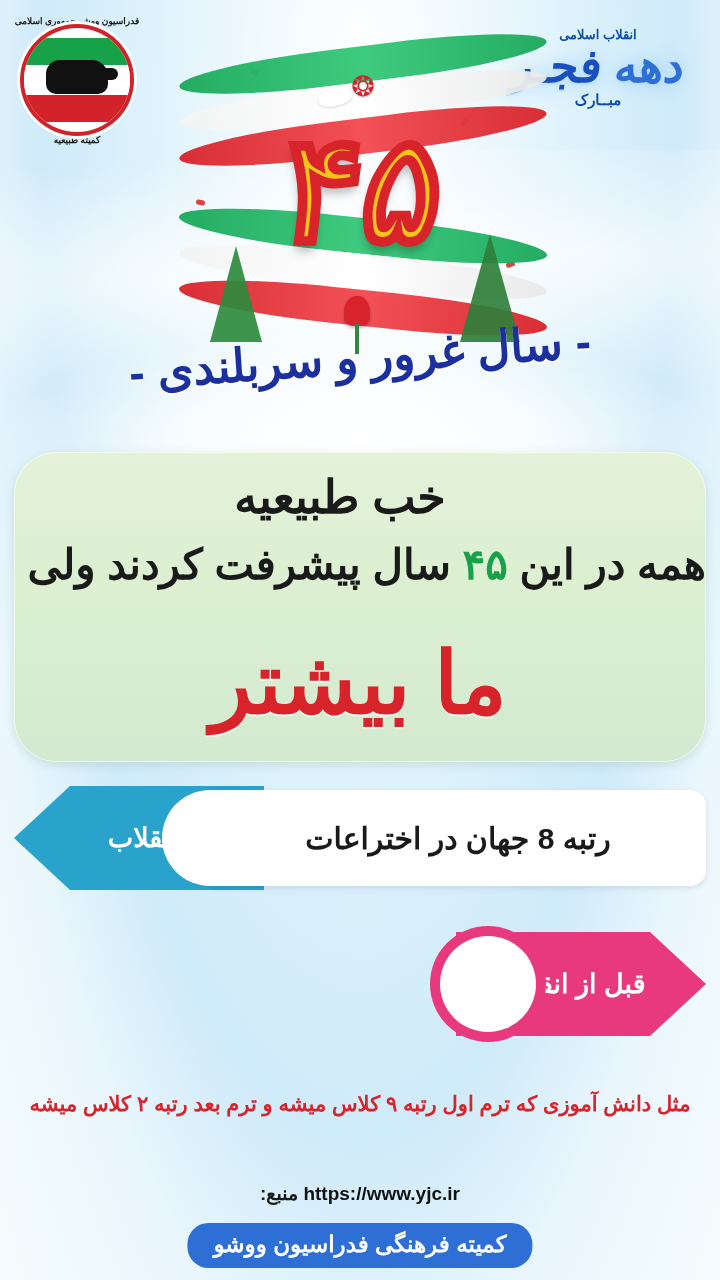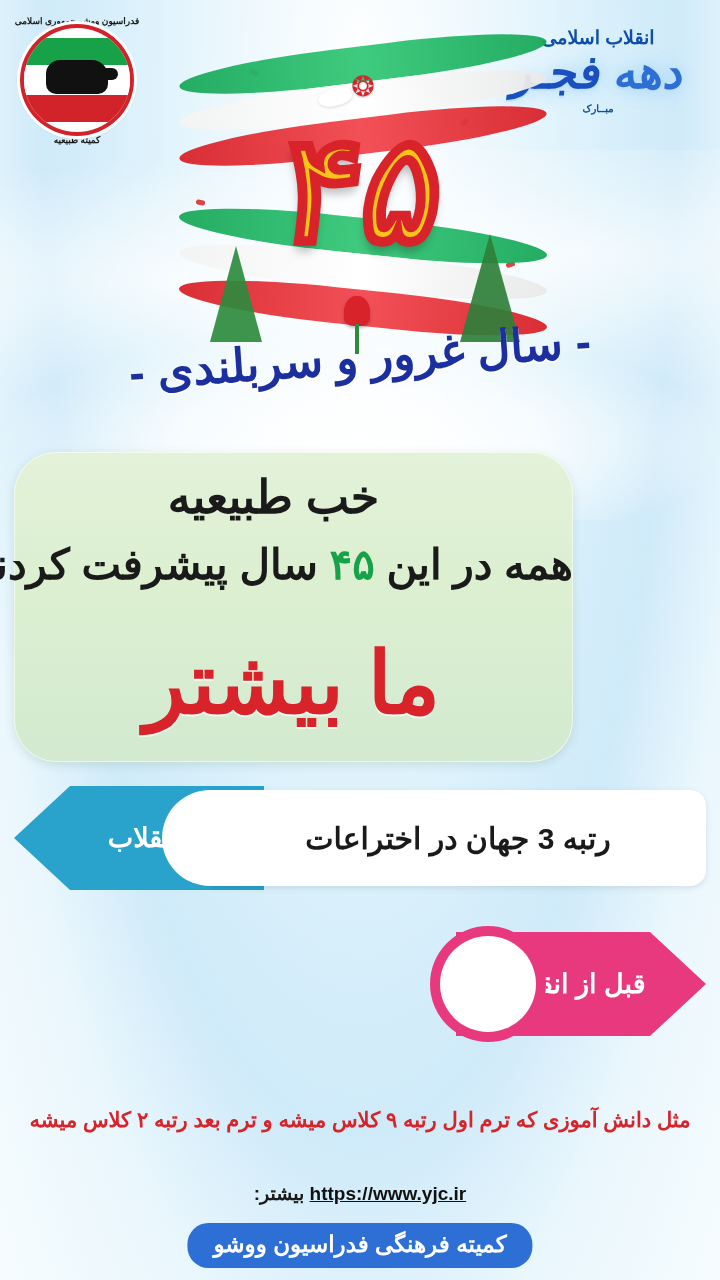--- a/index.html
+++ b/index.html
@@ -45,39 +45,39 @@
   .fajr-mark {
     position: absolute;
     top: 28px;
     left: 486px;
     width: 224px;
     height: 108px;
     text-align: center;
     line-height: 1;
   }
   .fajr-mark .sub-top {
-    font-size: 19px;
+    font-size: 13px;
     font-weight: bold;
     color: #0f4fa8;
     letter-spacing: .5px;
   }
   .fajr-mark .big {
     display: block;
     margin-top: 2px;
     font-size: 46px;
     font-weight: bold;
     color: #2e6fd6;
     text-shadow: 0 2px 0 #bfe0ff, 0 0 18px rgba(120,190,255,.6);
     transform: skewX(-6deg);
   }
   .fajr-mark .big .accent { color: #1a4fbf; }
   .fajr-mark .sub-bot {
     display: block;
-    margin-top: 9px;
-    font-size: 10px;
+    margin-top: 3px;
+    font-size: 15px;
     font-weight: bold;
     color: #0f4fa8;
   }
 
   
   .fed-logo {
     position: absolute;
     top: 14px;
     right: 10px;
     width: 134px;
@@ -222,21 +222,21 @@
     transform: rotate(-4deg);
     white-space: nowrap;
   }
   .calligraphy .dash { color:#1c2f9e; font-weight: bold; }
 
   
   .panel {
     position: absolute;
     top: 452px;
     left: 14px;
-    width: 559px;
+    width: 692px;
     height: 310px;
     border-radius: 42px;
     background: linear-gradient(180deg,#e3f2d9 0%, #dcefd0 45%, #d3ead0 100%);
     box-shadow: inset 0 0 0 1px rgba(255,255,255,.6), 0 3px 10px rgba(90,130,90,.18);
   }
   .panel .l1 {
     position: absolute;
     top: 18px; left: 0; right: 40px;
     text-align: center;
     font-size: 46px;
@@ -373,37 +373,35 @@
   
   .note {
     position: absolute;
     top: 1086px;
     left: 14px; right: 14px;
     text-align: center;
     font-size: 21px;
     font-weight: bold;
     color: #d8232a;
     line-height: 1.75;
-    margin-top: 16px;
   }
   .source {
     position: absolute;
     top: 1182px;
     left: 0; right: 0;
     text-align: center;
     font-size: 19px;
     font-weight: bold;
     color: #1a1a1a;
     direction: rtl;
   }
   .source .url {
     direction: ltr;
     display: inline-block;
     color: #111111;
-    text-decoration: underline;
   }
   .footer-pill {
     position: absolute;
     bottom: 12px;
     left: 50%;
     transform: translateX(-50%);
     background: #2e6fd6;
     color: #ffffff;
     font-size: 23px;
     font-weight: bold;
@@ -482,35 +480,35 @@
       <span>سال پیشرفت کردند ولی</span>
     </div>
     <div class="l3">ما بیشتر</div>
   </div>
 
   <div class="row after">
     <div class="tag blue">
       <span class="tag-label">بعد از انقلاب</span>
     </div>
     <div class="bar">
-      <span class="bar-text">رتبه 3 جهان در اختراعات</span>
+      <span class="bar-text">رتبه 8 جهان در اختراعات</span>
     </div>
   </div>
 
   <div class="row before">
     <div class="tag pink">
       <span class="tag-label">قبل از انقلاب</span>
     </div>
     <div class="knob pink"></div>
   </div>
 
   <div class="note">
     <div>مثل دانش آموزی که ترم اول رتبه ۹ کلاس میشه و ترم بعد رتبه ۲ کلاس میشه</div>
   </div>
 
   <div class="source">
     <span class="url">https://www.yjc.ir</span>
-    <span>بیشتر:</span>
+    <span>منبع:</span>
   </div>
 
   <div class="footer-pill">کمیته فرهنگی فدراسیون ووشو</div>
 
 </div>
 
 </body></html>

